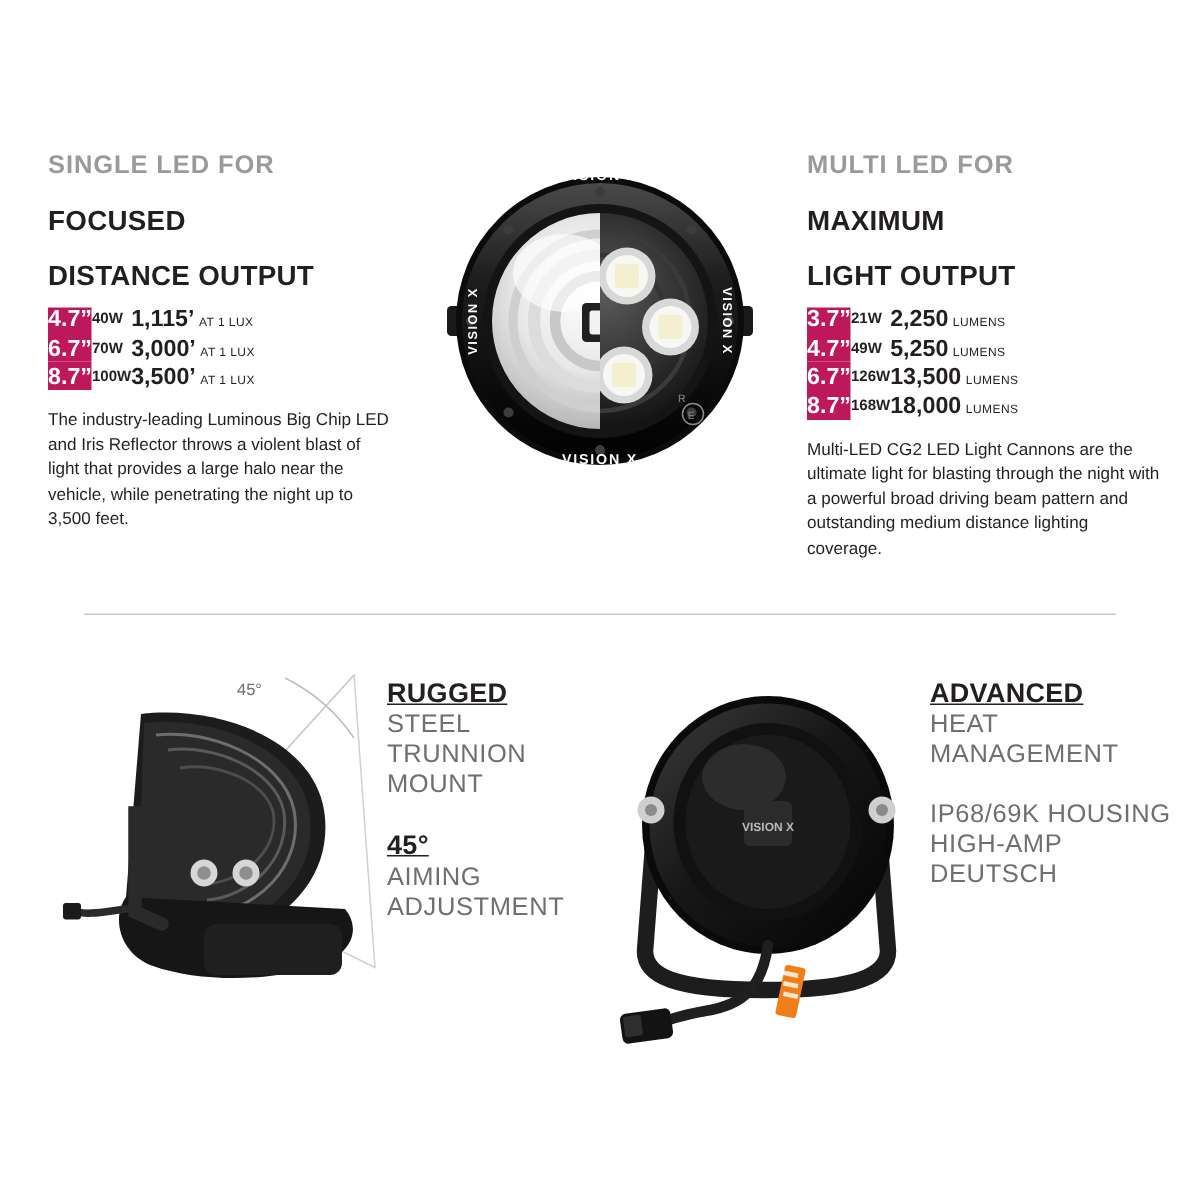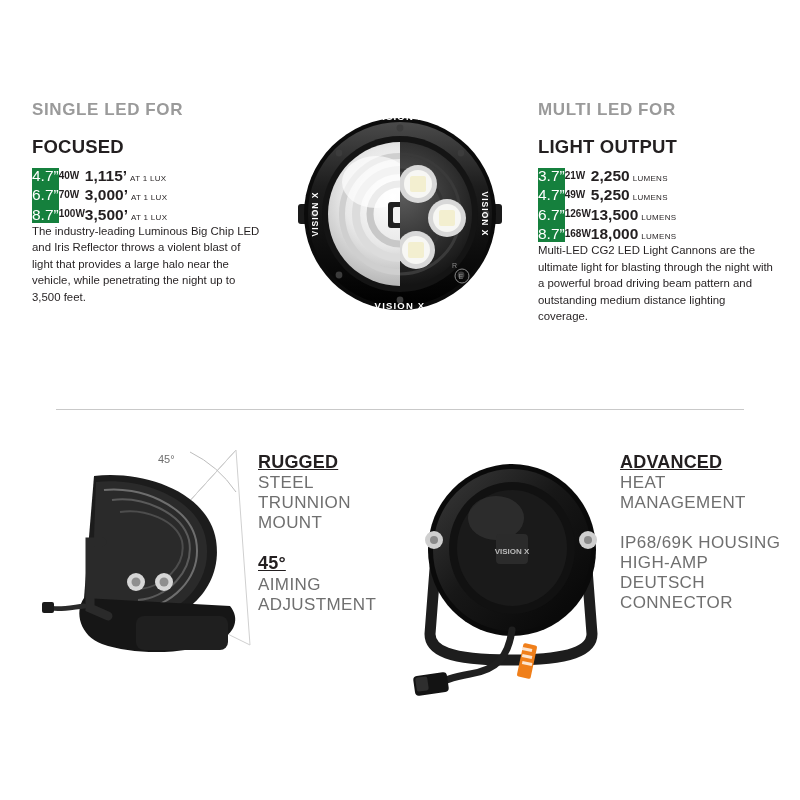--- a/index.html
+++ b/index.html
@@ -25,30 +25,30 @@
   }
   .head-bold{
     font-size:18.5px;letter-spacing:.2px;color:#231f20;
     font-weight:700;line-height:1.16;margin-top:16px;
   }
 
   
   .spec{margin-top:11px;border-collapse:collapse;}
   .spec td{padding:0;vertical-align:middle;}
   .sz{
-    background:#15803d;color:#ffffff;font-weight:400;font-size:15.5px;
+    background:#be185d;color:#ffffff;font-weight:700;font-size:15.5px;
     padding:2px 5px 3px 5px;text-align:center;line-height:1.05;
   }
   .wt{font-weight:700;font-size:10px;padding-left:9px;line-height:1.05;white-space:nowrap;}
   .lm{font-weight:700;font-size:15.5px;padding-left:11px;line-height:1.05;white-space:nowrap;}
   .unit{font-weight:400;font-size:8px;letter-spacing:.3px;padding-left:3px;color:#231f20;}
   .rowgap td{padding-top:3px;}
 
   .para{
-    font-size:11.4px;line-height:1.45;color:#231f20;
+    margin-top:12px;font-size:11.4px;line-height:1.45;color:#231f20;
   }
 
   
   .divider{
     position:absolute;left:56px;top:409px;width:688px;height:1px;background:#c9c9c9;
   }
 
   
   .bottom{position:absolute;left:0;top:412px;width:708px;height:330px;}
 
@@ -72,20 +72,21 @@
 </head>
 <body>
 
 <div class="sheet">
 
   <div class="top">
 
     <div class="col-left">
       <div class="head-light">SINGLE LED FOR</div>
       <div class="head-bold">FOCUSED</div>
+      <div class="head-bold">DISTANCE OUTPUT</div>
 
       <table class="spec">
         <tbody>
             <tr>
           <td class="sz">4.7”</td>
           <td class="wt">40W</td>
           <td class="lm"><span>1,115’</span><span class="unit">AT 1 LUX</span></td>
         </tr>
         <tr class="rowgap">
           <td class="sz">6.7”</td>
@@ -98,20 +99,21 @@
           <td class="lm"><span>3,500’</span><span class="unit">AT 1 LUX</span></td>
         </tr>
       </tbody>
         </table>
 
       <div class="para">The industry-leading Luminous Big Chip LED and Iris Reflector throws a violent blast of light that provides a large halo near the vehicle, while penetrating the night up to 3,500 feet.</div>
     </div>
 
     <div class="col-right">
       <div class="head-light">MULTI LED FOR</div>
+      <div class="head-bold">MAXIMUM</div>
       <div class="head-bold">LIGHT OUTPUT</div>
 
       <table class="spec">
         <tbody>
             <tr>
           <td class="sz">3.7”</td>
           <td class="wt">21W</td>
           <td class="lm"><span>2,250</span><span class="unit">LUMENS</span></td>
         </tr>
         <tr class="rowgap">
@@ -300,17 +302,16 @@
     </div>
 
     <div class="btm-col-b">
       <div class="b-bold blk">ADVANCED</div>
       <div class="b-light blk">HEAT</div>
       <div class="b-light blk">MANAGEMENT</div>
       <div class="gap"></div>
       <div class="b-light blk">IP68/69K HOUSING</div>
       <div class="b-light blk">HIGH-AMP</div>
       <div class="b-light blk">DEUTSCH</div>
-      <div class="b-light blk">CONNECTOR</div>
     </div>
 
   </div>
 </div>
 
 </body></html>

